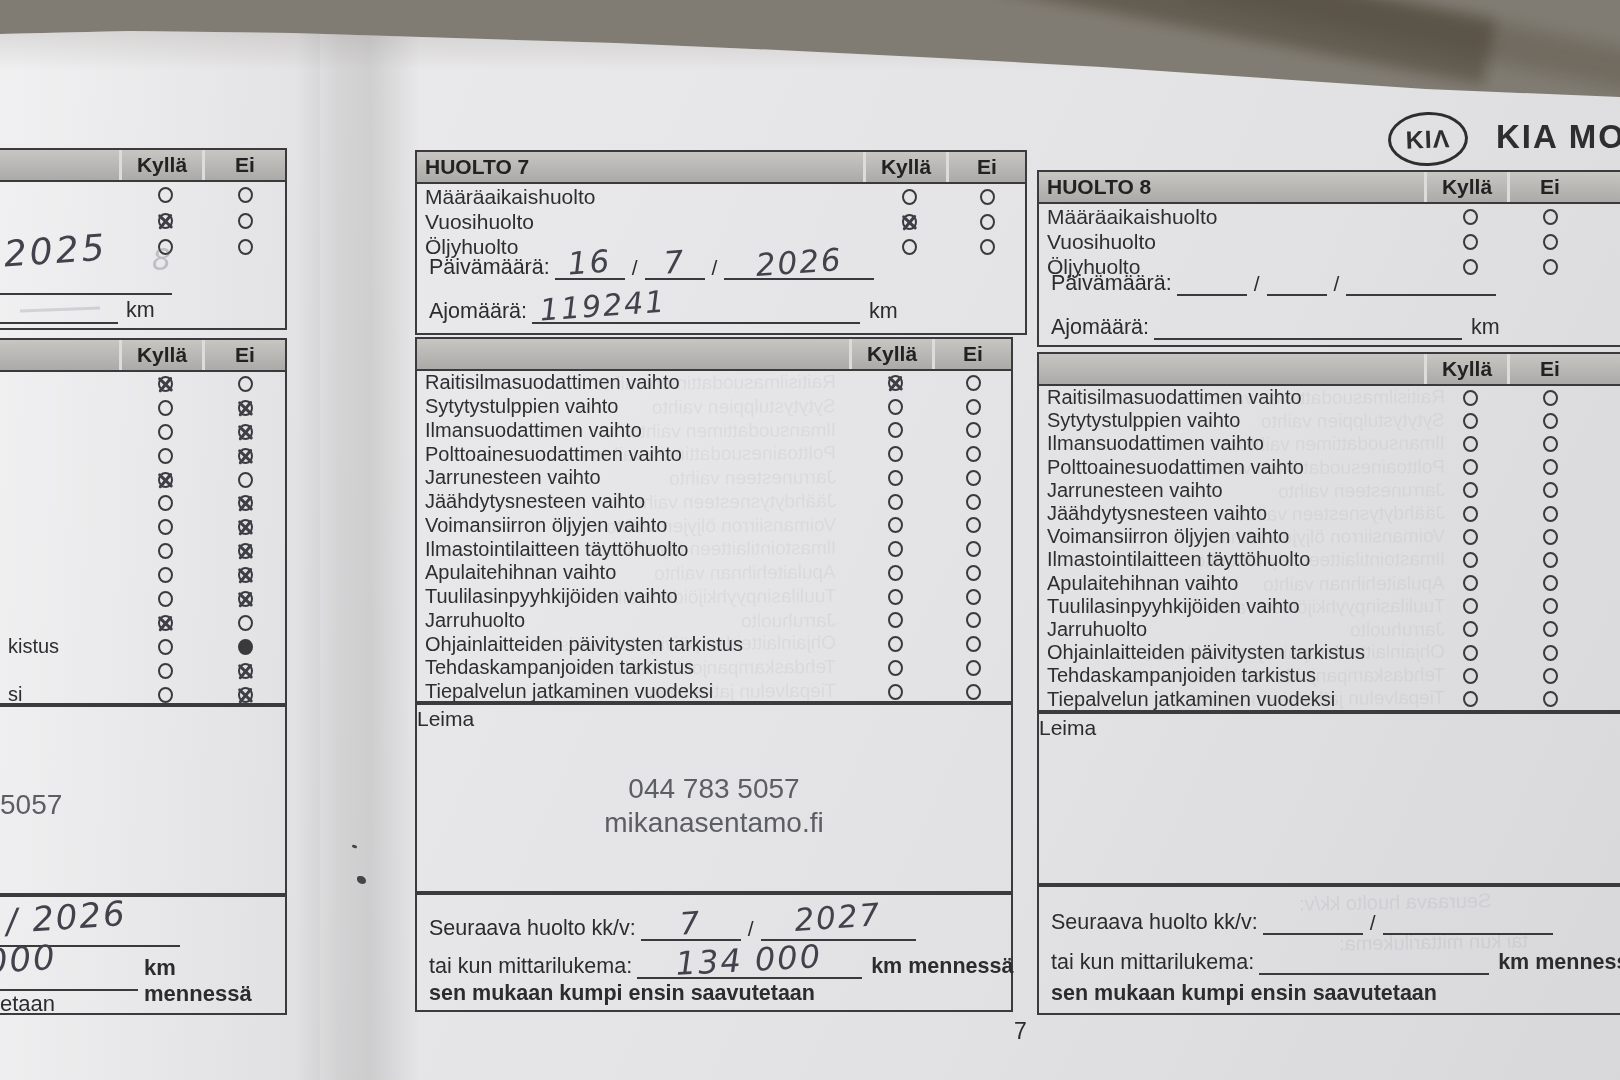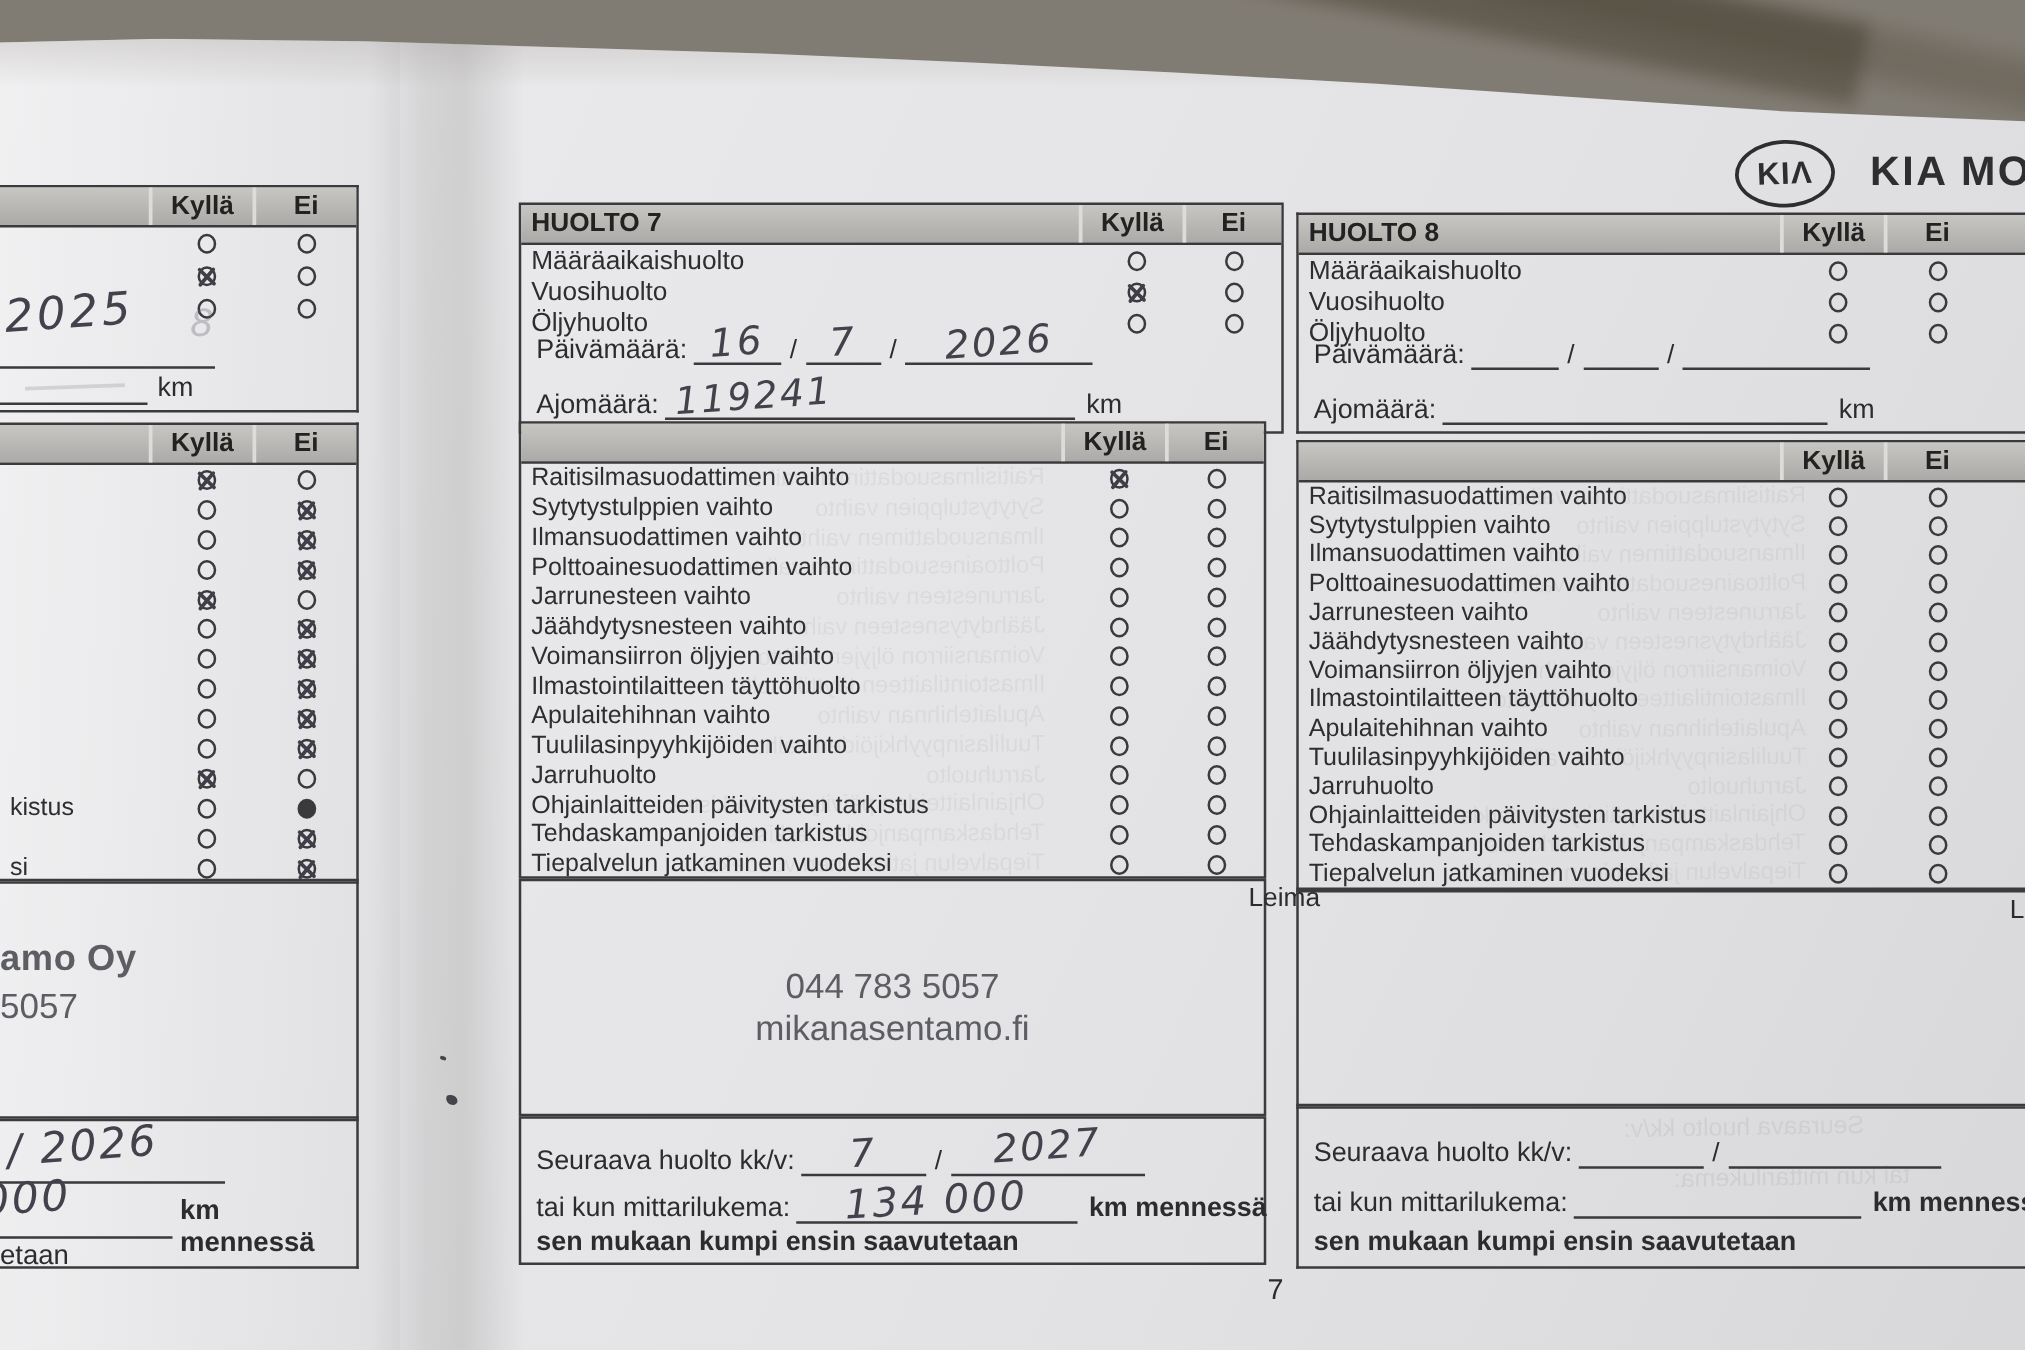--- a/index.html
+++ b/index.html
@@ -50,21 +50,21 @@
 
   .frow{position:absolute;display:flex;align-items:flex-end;white-space:nowrap;}
   .flabel{font-size:21.5px;color:#2c2c2e;}
   .seg{display:inline-block;border-bottom:2.2px solid #3a3a3c;text-align:center;margin:0 5px;position:relative;height:30px;}
   .psl{font-size:21px;color:#2c2c2e;margin:0 2px;}
   .kmlbl{font-size:21.5px;color:#2c2c2e;margin-left:4px;}
   .hand{font-family:"DejaVu Sans",sans-serif;font-style:italic;color:#42424c;letter-spacing:2px;display:inline-block;transform:rotate(-4deg) translateY(-4px);white-space:nowrap;}
   .seg .hand{font-size:31px;}
   .leftseg{text-align:left;padding-left:8px;}
 
-  .leima{position:absolute;left:0;width:100%;text-align:right;font-size:21px;color:#2c2c2e;padding-left:45px;}
+  .leima{position:absolute;left:0;width:100%;text-align:left;font-size:21px;color:#2c2c2e;}
   .stampline{position:absolute;left:0;width:100%;text-align:center;color:#5c5e64;}
   .st1{font-weight:bold;font-size:29px;letter-spacing:.5px;}
   .st2{font-size:28px;}
   .abs{position:absolute;}
   .ghostline{position:absolute;color:#7a8292;opacity:.12;transform:scaleX(-1) rotate(1deg);font-size:20px;white-space:nowrap;pointer-events:none;}
 
   .kia-oval{position:absolute;left:1388px;top:112px;width:80px;height:54px;border:3.5px solid #2e2e30;border-radius:50%;display:flex;align-items:center;justify-content:center;font-weight:bold;font-size:25px;letter-spacing:1px;color:#2e2e30;transform:rotate(-2deg);box-sizing:border-box;}
   .kia-name{position:absolute;left:1496px;top:118px;font-size:33px;font-weight:bold;letter-spacing:2px;color:#2e2e30;white-space:nowrap;}
   .pagenum{position:absolute;left:1014px;top:1018px;font-size:23px;color:#2c2c2e;}
 
@@ -303,34 +303,33 @@
             </span>
             <span class="ccell c2 mark-x">
               <i class="circle"></i>
               <i class="xm"></i>
             </span>
           </div>
         </div>
     </div>
 
     <div class="box lcol" style="left:0;top:705px;width:287px;height:190px;">
-      <span class="stampline st1" style="top:44px;text-align:left;">amo Oy</span>
       <span class="stampline st2" style="top:82px;text-align:left;">5057</span>
     </div>
 
     <div class="box lcol" style="left:0;top:895px;width:287px;height:120px;">
       <span class="hand abs" style="left:6px;top:4px;font-size:34px;">/ 2026</span>
       <div class="abs" style="left:0;top:48px;width:180px;border-bottom:2.2px solid #3a3a3c;"></div>
       <span class="hand abs" style="left:-14px;top:46px;font-size:34px;">000</span>
       <span class="kmlbl abs" style="left:140px;top:58px;font-weight:bold;font-size:22px;">km mennessä</span>
       <div class="abs" style="left:0;top:92px;width:138px;border-bottom:2.2px solid #3a3a3c;"></div>
       <span class="abs" style="left:0;top:94px;font-size:22px;color:#2c2c2e;">etaan</span>
     </div>
 
-    <div class="box mid" style="left:415px;top:162px;width:612px;height:185px;">
+    <div class="box mid" style="left:415px;top:150px;width:612px;height:185px;">
       <div class="hbar">
         <span class="htitle">HUOLTO 7</span>
         <span class="hc">Kyllä</span>
         <span class="hc c2h">Ei</span>
       </div>
       <div>
 
           <div class="trow">
             <span class="clabel">Määräaikaishuolto</span>
             <span class="ccell">

